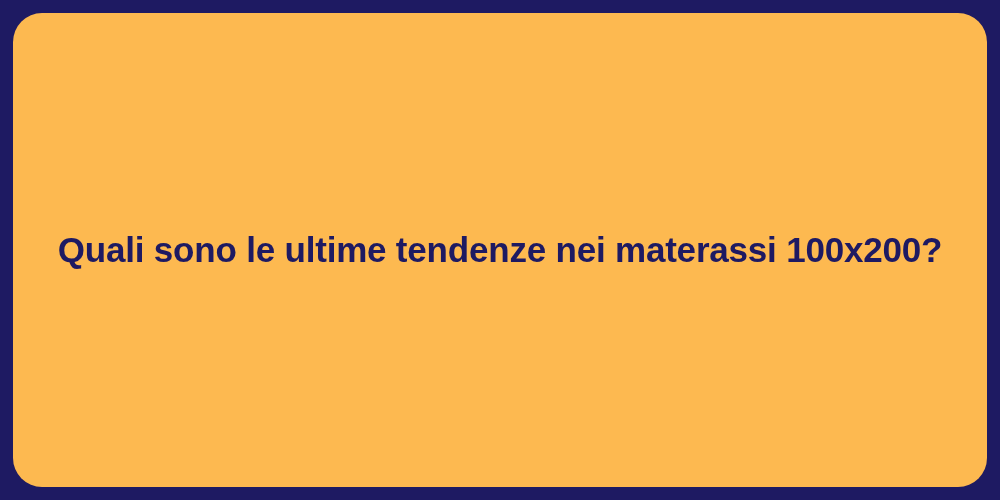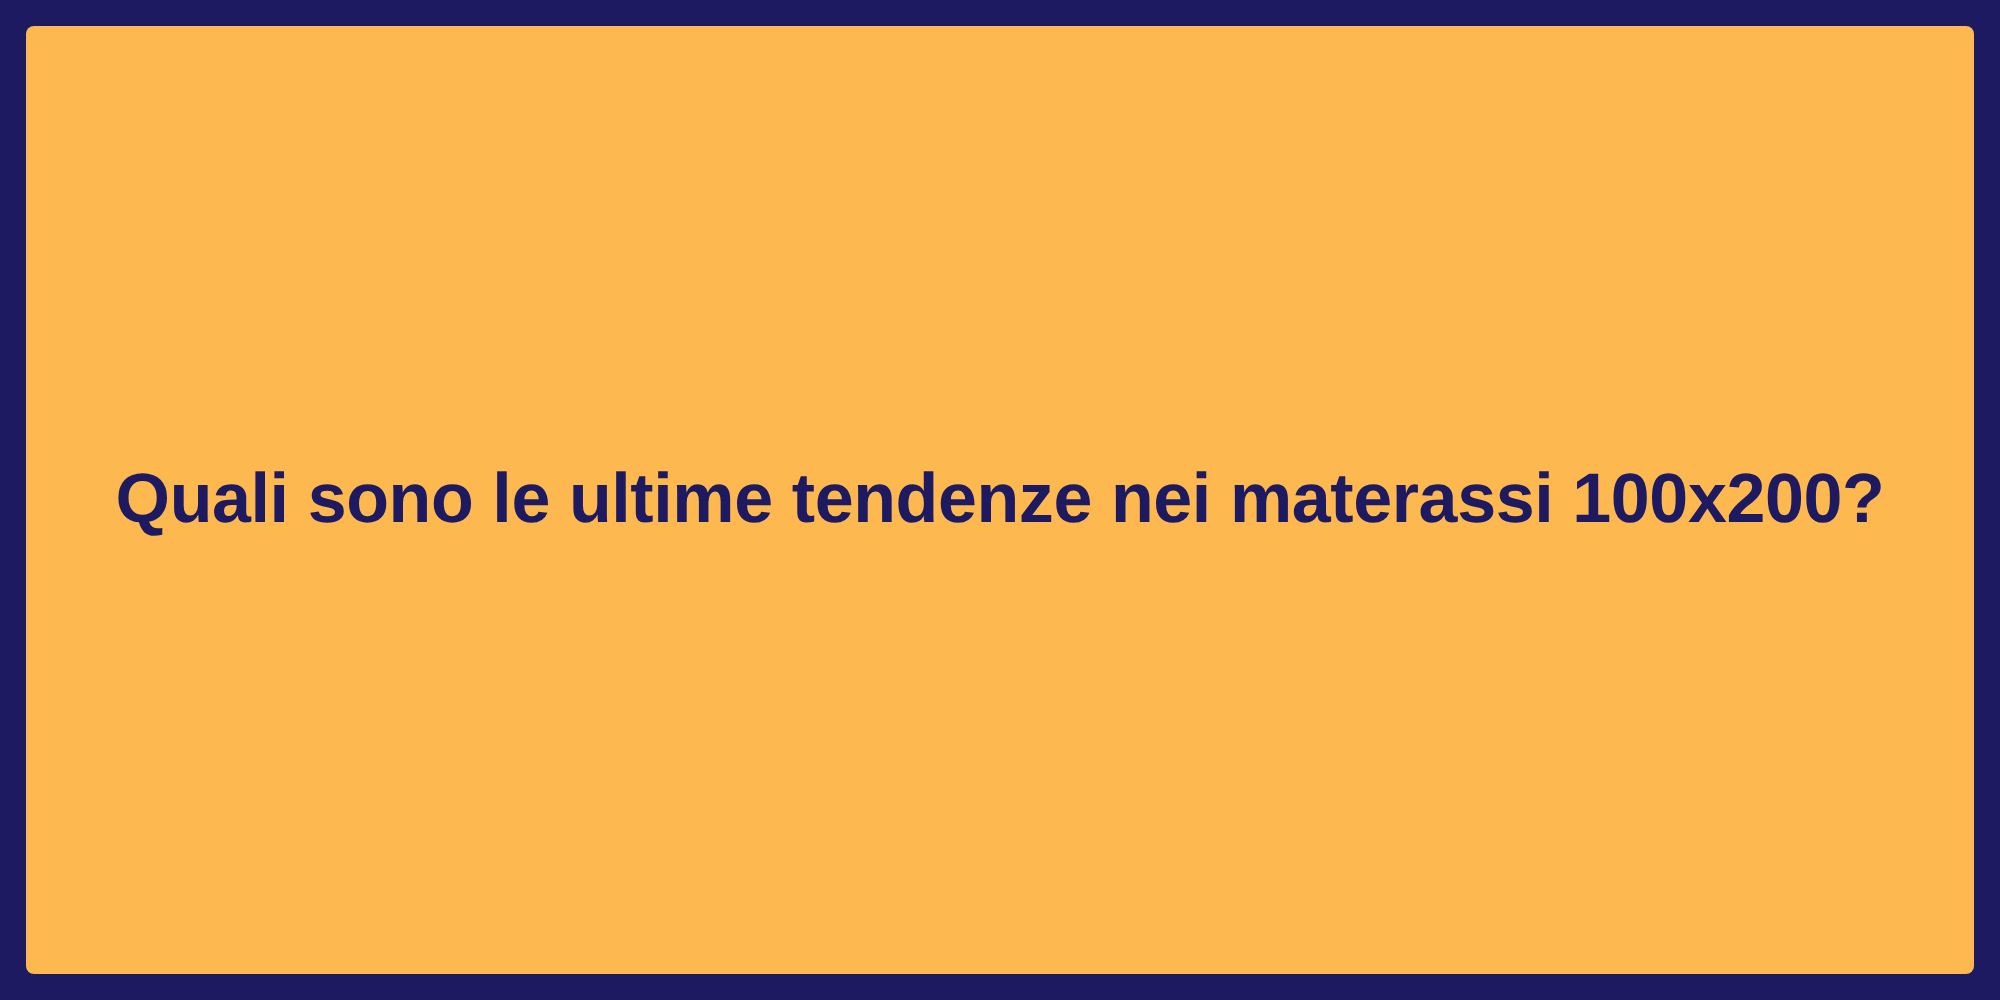--- a/index.html
+++ b/index.html
@@ -22,21 +22,21 @@
     background: #1E1A62;
     padding: 13px;
   }
 
   .card {
     position: relative;
     box-sizing: border-box;
     width: 100%;
     height: 100%;
     background: #FDB950;
-    border-radius: 4px;
+    border-radius: 29px;
     display: flex;
     align-items: center;
     justify-content: center;
     overflow: hidden;
   }
 
   .headline {
     margin: 0;
     padding: 0 40px;
     width: 100%;

